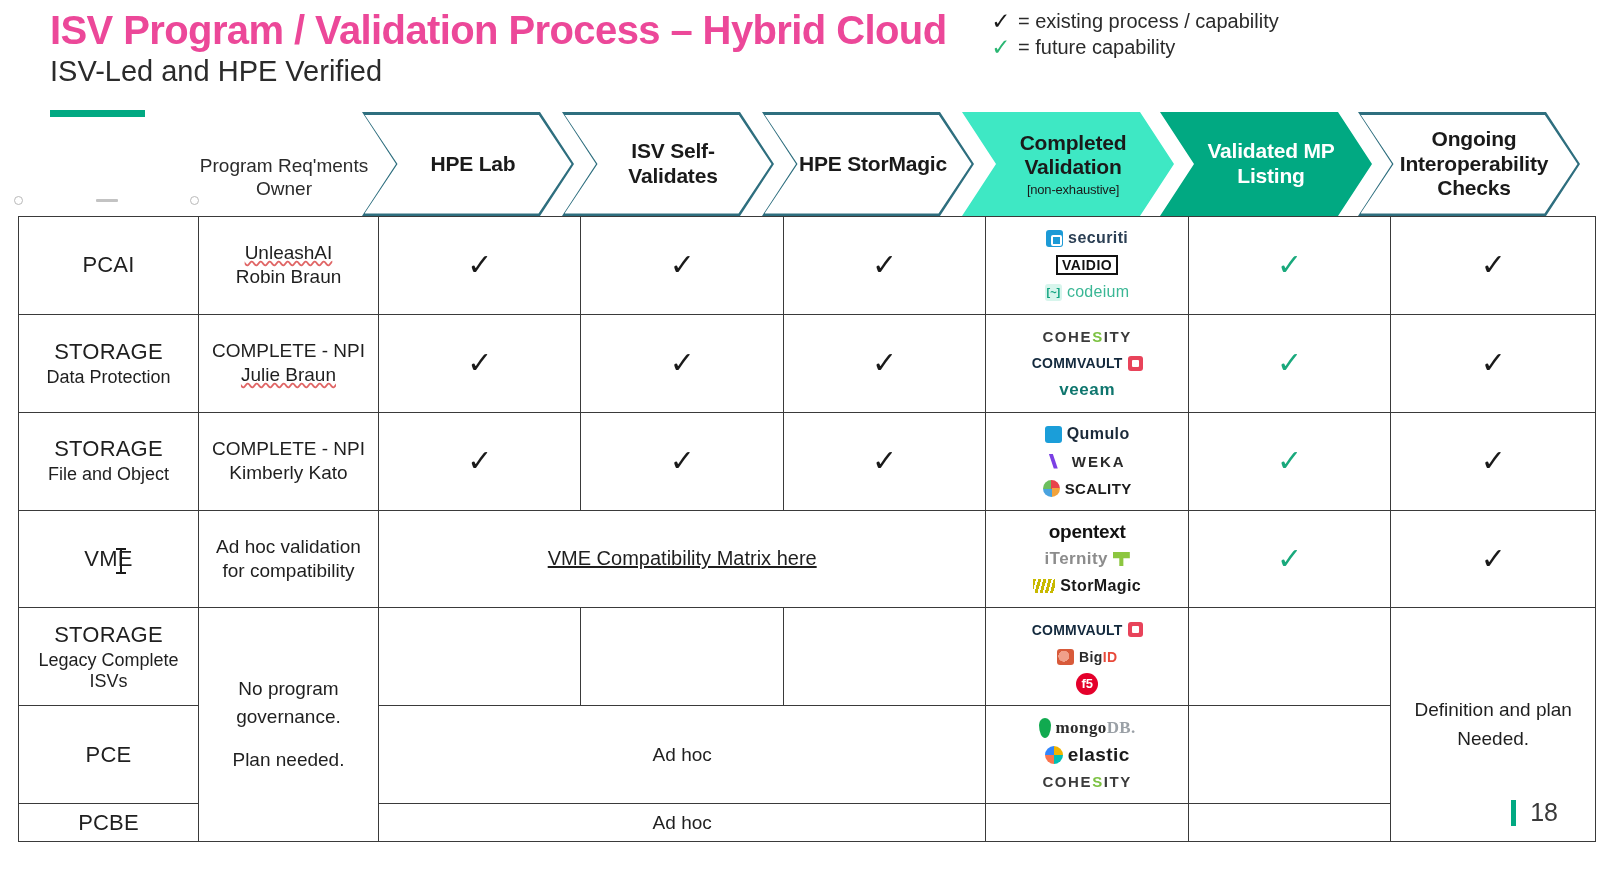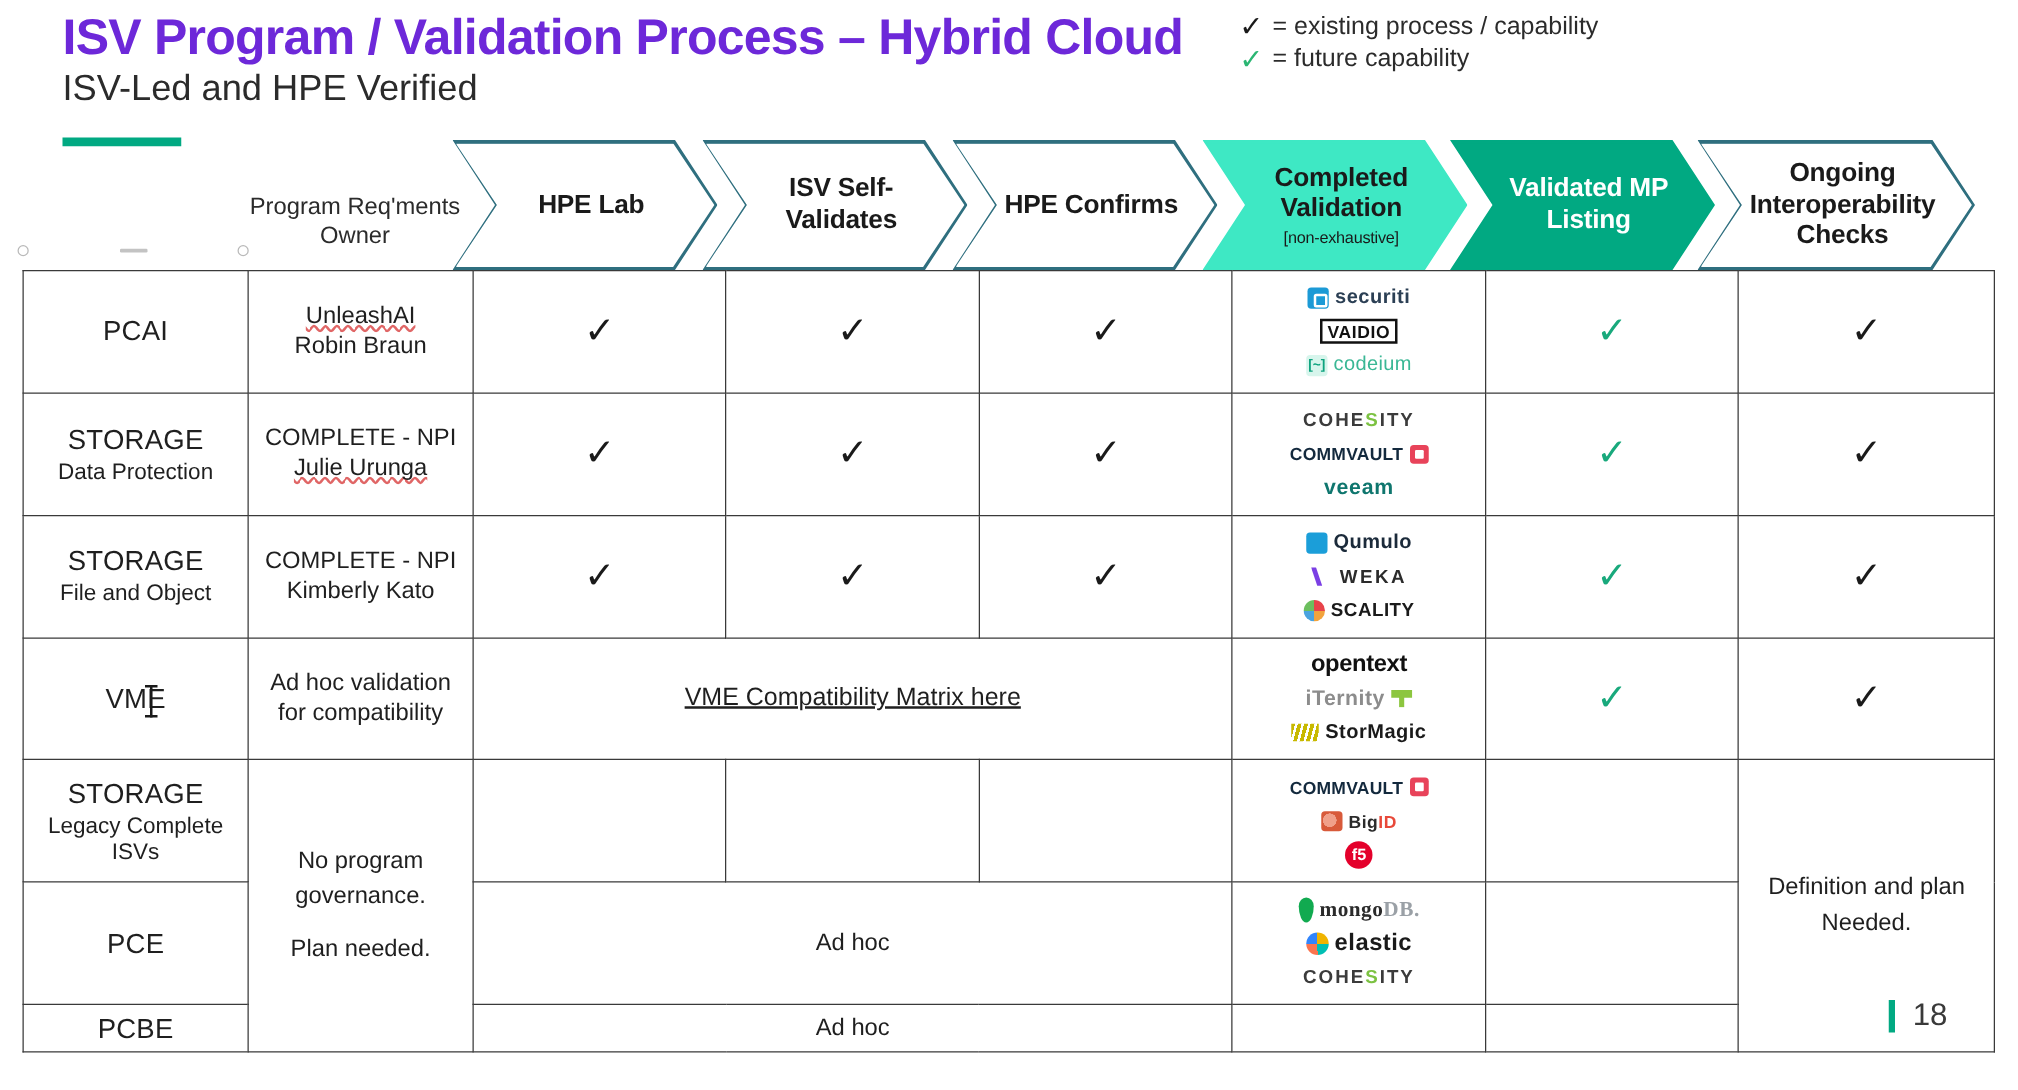--- a/index.html
+++ b/index.html
@@ -11,21 +11,21 @@
     color:#1a1a1a;
     overflow:hidden;
     position:relative;
   }
 
   
   .slide-header { position:absolute; left:0; top:0; width:1614px; height:105px; }
   .title {
     position:absolute; left:50px; top:8px;
     font-size:40px; font-weight:bold; letter-spacing:-0.6px;
-    color:#6d28d9; white-space:nowrap;
+    color:#ec4899; white-space:nowrap;
   }
   .subtitle {
     position:absolute; left:50px; top:55px;
     font-size:29px; font-weight:normal; color:#2b2b2b; white-space:nowrap;
   }
   .accent-bar {
     position:absolute; left:50px; top:110px;
     width:95px; height:7px; background:#01A982;
   }
 
@@ -203,21 +203,21 @@
   <div class="chev outline" style="left:362px; width:212px;">
     <div class="chev-inner"></div>
     <div class="chev-label">HPE&nbsp;Lab</div>
   </div>
   <div class="chev outline" style="left:562px; width:212px;">
     <div class="chev-inner"></div>
     <div class="chev-label">ISV Self-<br>Validates</div>
   </div>
   <div class="chev outline" style="left:762px; width:212px;">
     <div class="chev-inner"></div>
-    <div class="chev-label">HPE Confirms</div>
+    <div class="chev-label">HPE StorMagic</div>
   </div>
   <div class="chev mint" style="left:962px; width:212px;">
     <div class="chev-inner"></div>
     <div class="chev-label">
       Completed<br>Validation
       <span class="chev-sub">[non-exhaustive]</span>
     </div>
   </div>
   <div class="chev teal" style="left:1160px; width:212px;">
     <div class="chev-inner"></div>
@@ -277,21 +277,21 @@
       <td><span class="chk">✓</span></td>
     </tr>
 
     <tr>
       <td>
         <span class="prog-name">STORAGE</span>
         <span class="prog-sub">Data Protection</span>
       </td>
       <td class="owner-cell">
         <span>COMPLETE - NPI</span><br>
-        <span class="squiggle">Julie Urunga</span>
+        <span class="squiggle">Julie Braun</span>
       </td>
       <td><span class="chk">✓</span></td>
       <td><span class="chk">✓</span></td>
       <td><span class="chk">✓</span></td>
       <td>
         <div class="logos">
           <div class="logo">
             <span class="logo-txt t-cohesity">COHE<i>S</i>ITY</span>
           </div>
           <div class="logo">

